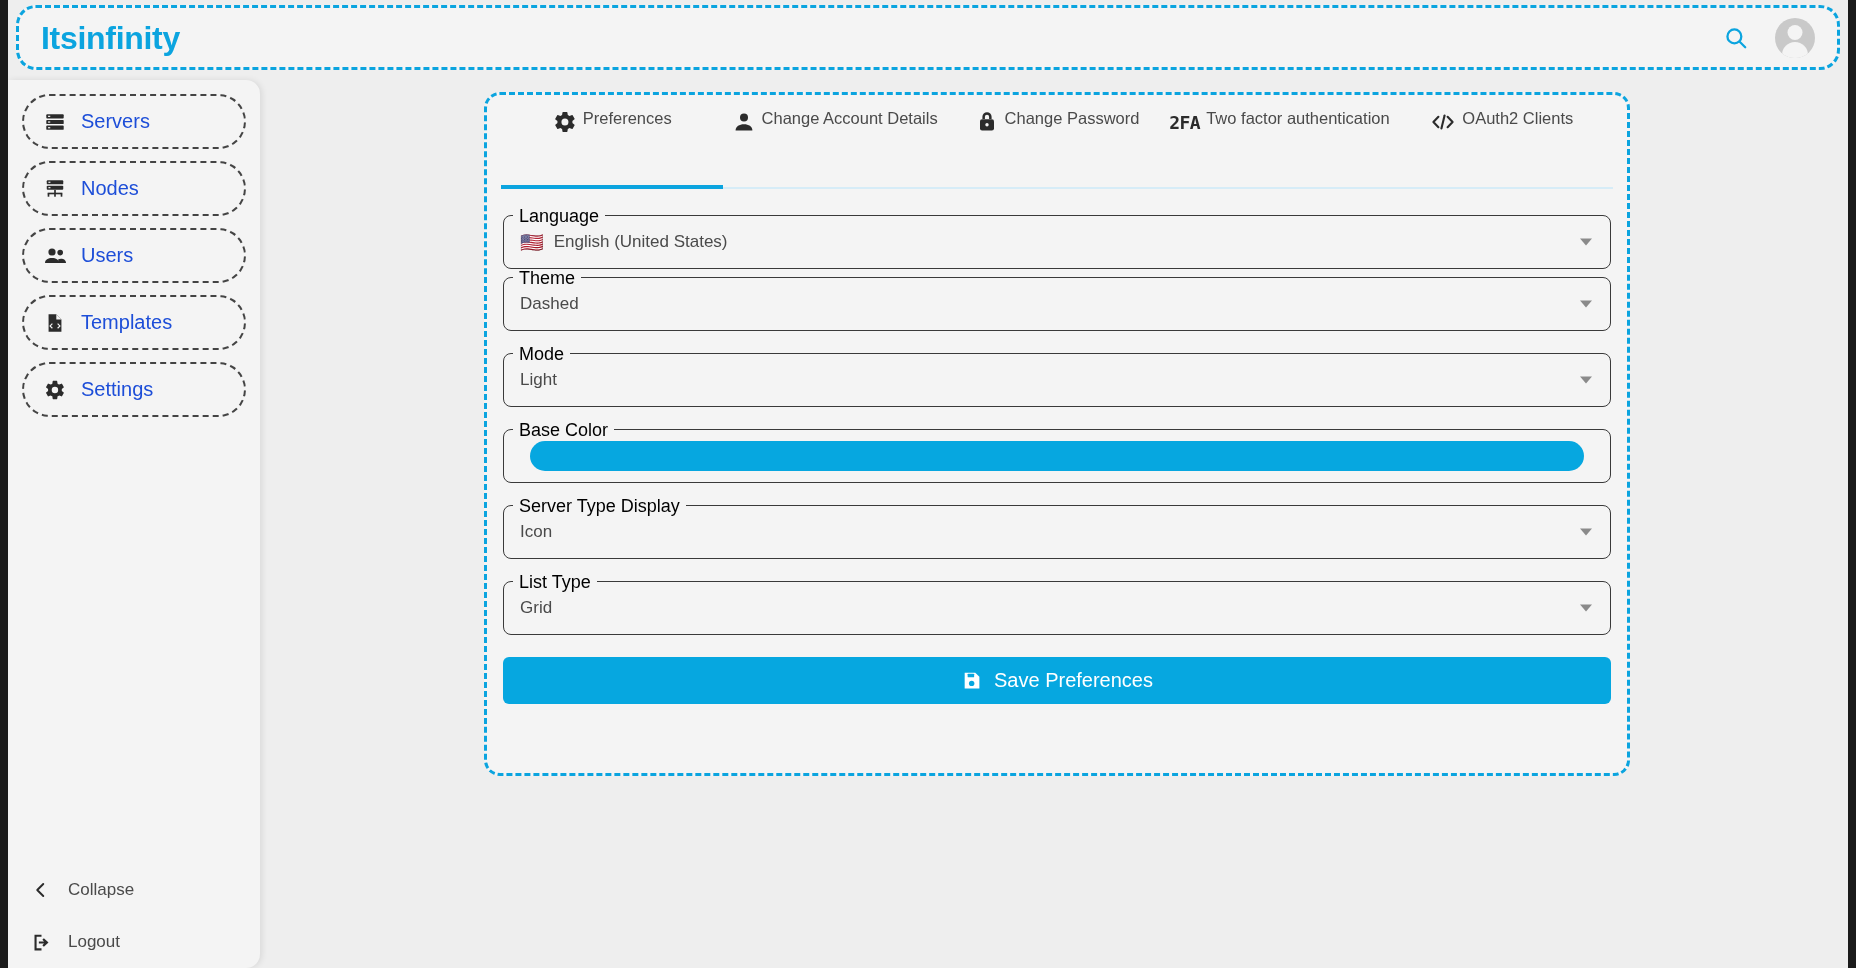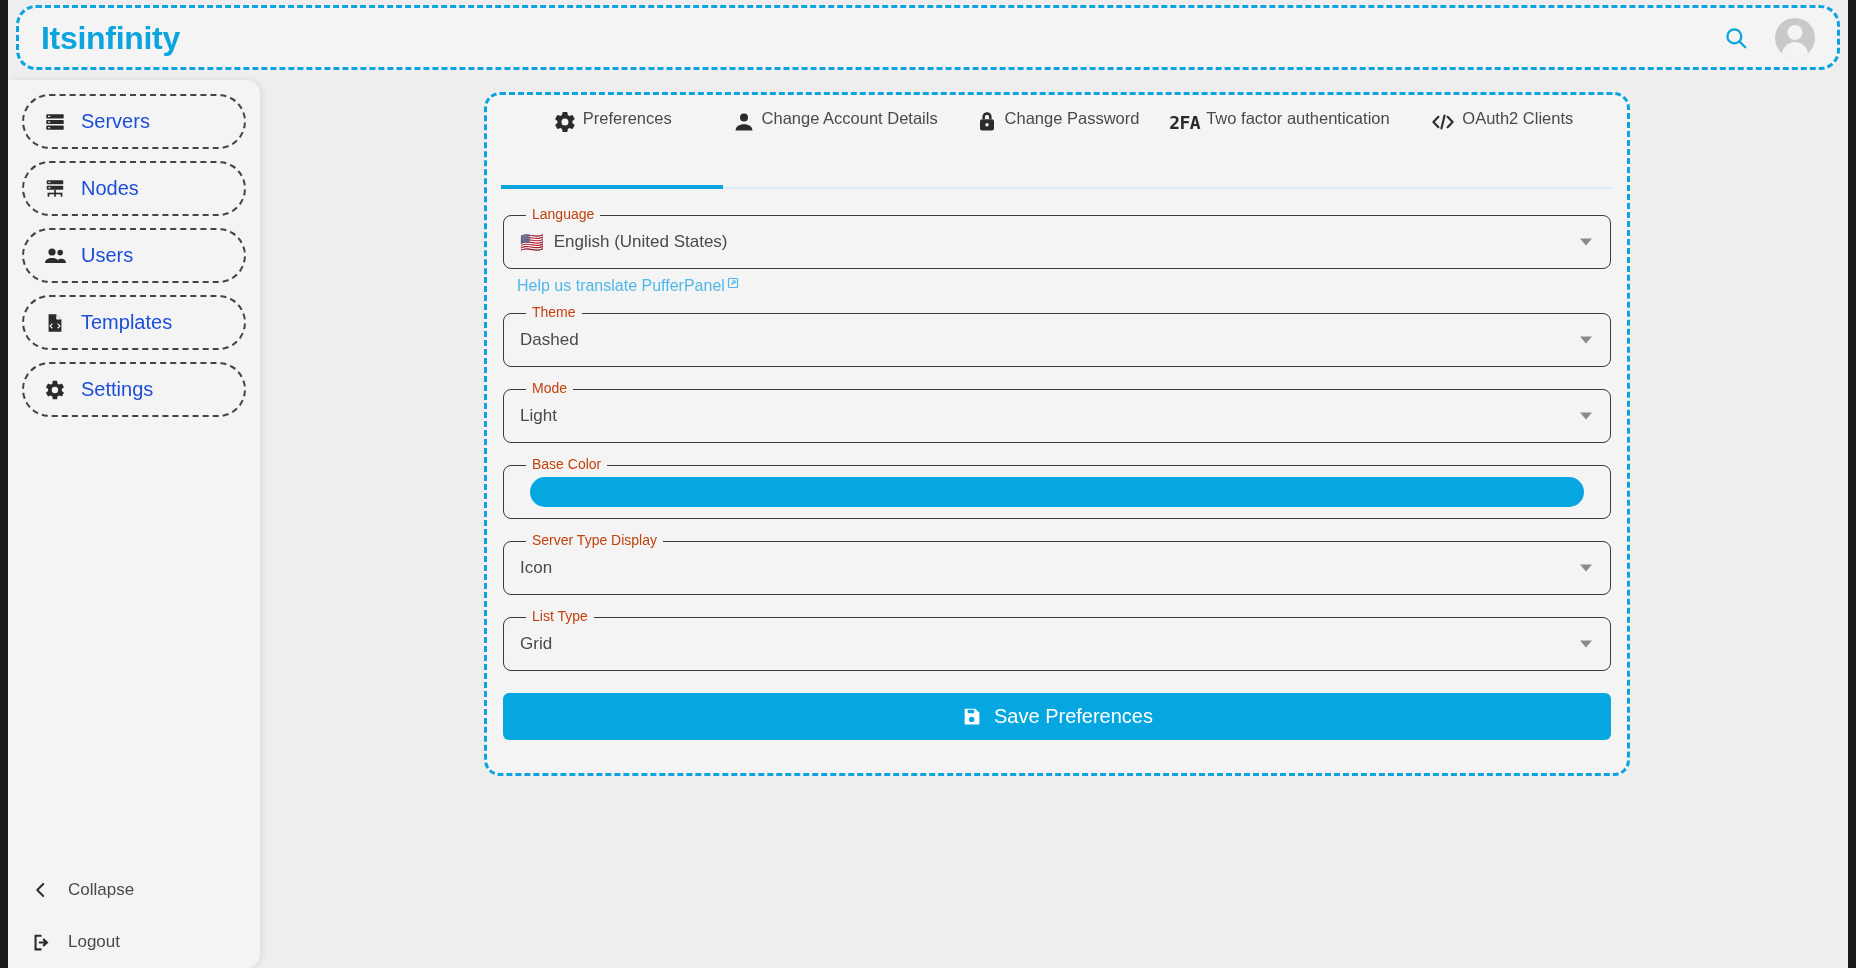--- a/index.html
+++ b/index.html
@@ -223,25 +223,25 @@
     align-items: center;
     padding: 0 44px 0 16px;
     cursor: pointer;
     background: transparent;
   }
   .field.tight { margin-bottom: 8px; }
 
   .field .legend {
     position: absolute;
     top: -9px;
-    left: 22px;
+    left: 9px;
     padding: 0 6px;
     background: #f4f4f4;
-    font-size: 14px;
-    color: #c2410c;
+    font-size: 18px;
+    color: #000000;
     line-height: 1;
   }
   .field .value {
     font-size: 17px;
     color: #4a4a4a;
     display: flex;
     align-items: center;
     gap: 10px;
   }
   .flag {
@@ -471,30 +471,20 @@
 
       <div class="field tight">
         <span class="legend">Language</span>
         <span class="value">
           <span class="flag">🇺🇸</span>
           <span>English (United States)</span>
         </span>
         <span class="caret"></span>
       </div>
 
-      <div id="translate-row">
-        <span id="translate-link">Help us translate PufferPanel</span>
-        <span id="translate-ext">
-          <svg width="12" height="12" viewBox="0 0 24 24" fill="none" stroke="currentColor" stroke-width="2.4">
-            <rect x="3" y="3" width="18" height="18" rx="1.5"></rect>
-            <line x1="8.5" y1="15.5" x2="16" y2="8"></line>
-            <polyline points="10.5 8 16 8 16 13.5"></polyline>
-          </svg>
-        </span>
-      </div>
 
       <div class="field">
         <span class="legend">Theme</span>
         <span class="value">Dashed</span>
         <span class="caret"></span>
       </div>
 
       <div class="field">
         <span class="legend">Mode</span>
         <span class="value">Light</span>

